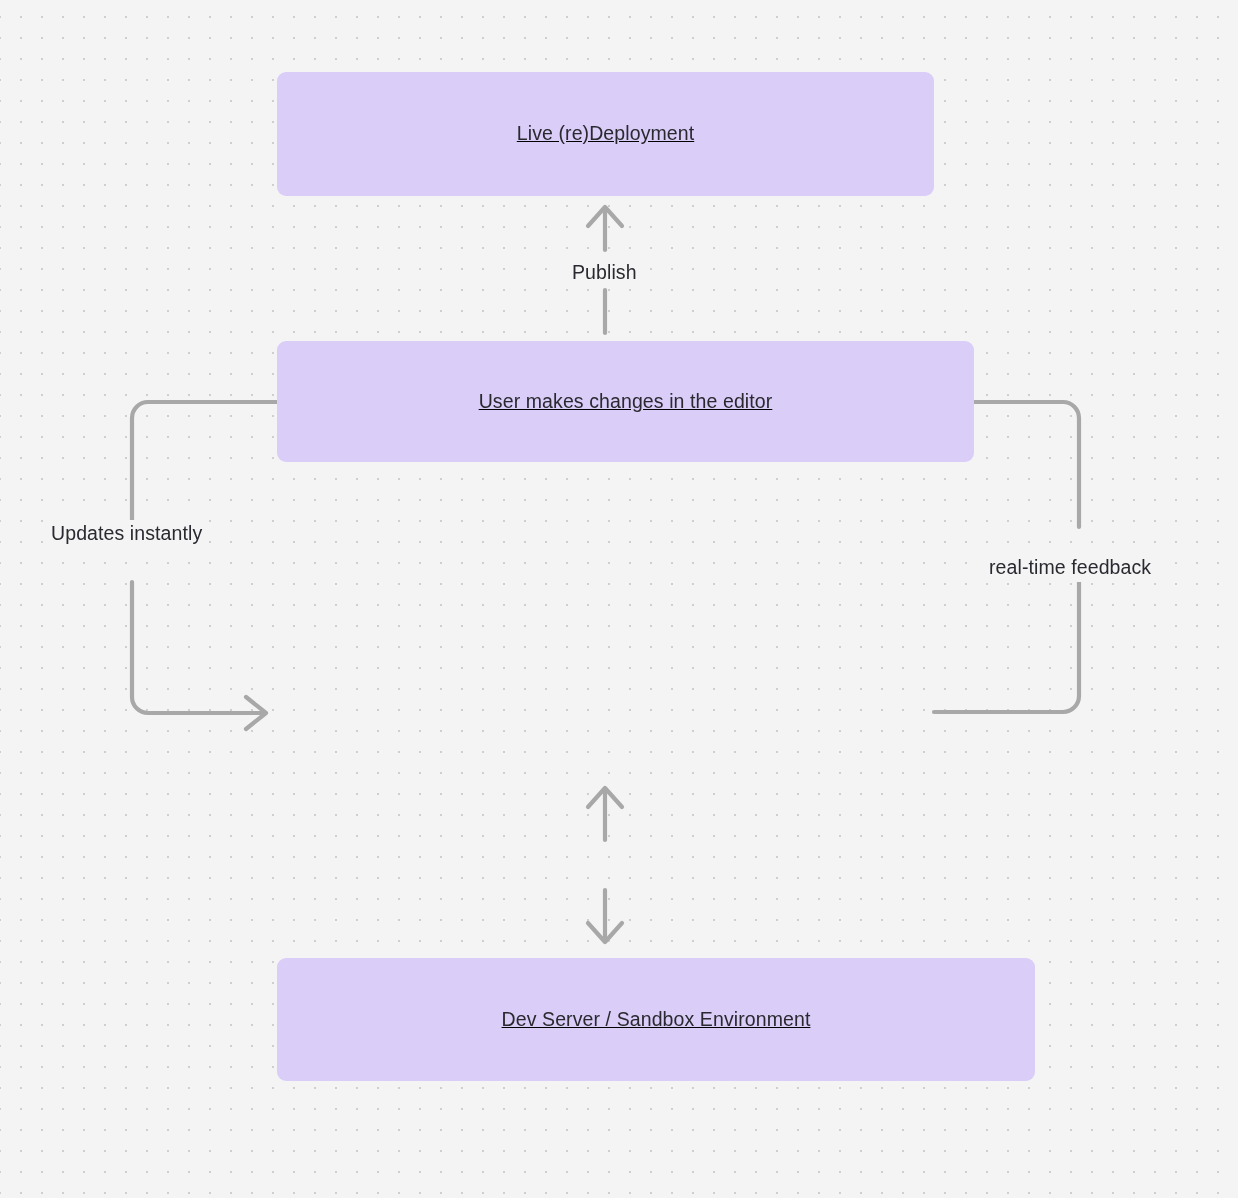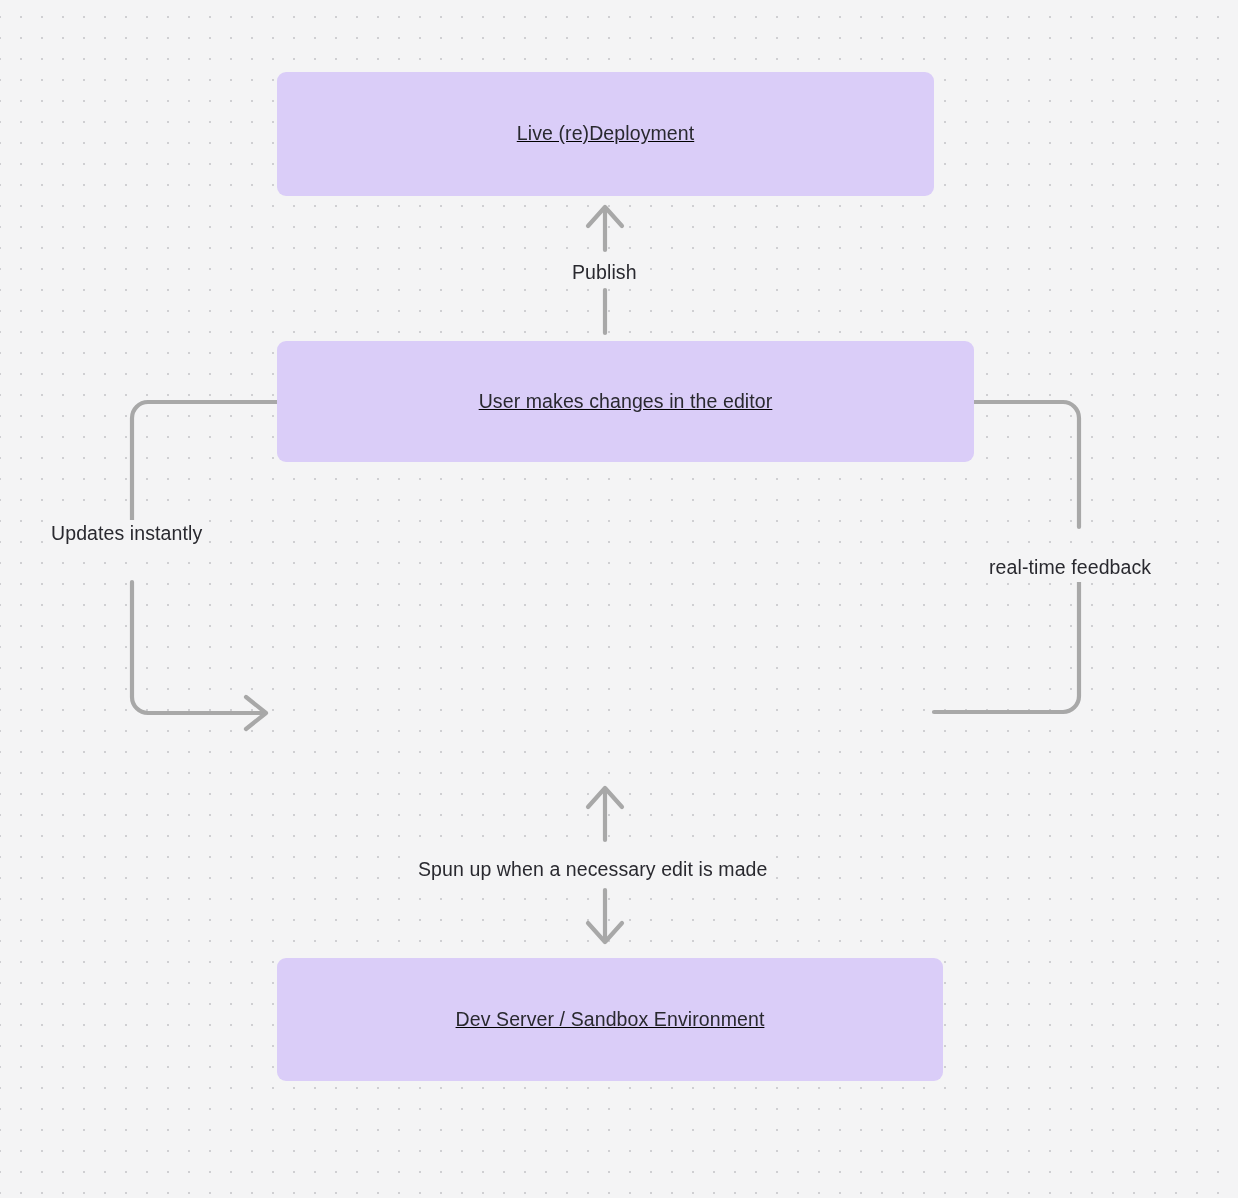--- a/index.html
+++ b/index.html
@@ -66,21 +66,21 @@
     font-size: 19.5px;
     line-height: 1.3;
     color: #29292f;
     letter-spacing: 0.1px;
     white-space: nowrap;
   }
 
   #node-live        { left: 277px; top: 72px;  width: 657px; height: 124px; }
   #node-editor      { left: 277px; top: 341px; width: 697px; height: 121px; }
   #node-preview     { left: 277px; top: 652px; width: 657px; height: 120px; }
-  #node-devserver   { left: 277px; top: 958px; width: 666px; height: 123px; }
+  #node-devserver   { left: 277px; top: 958px; width: 758px; height: 123px; }
 
   
   .edge-label {
     position: absolute;
     font-size: 19.5px;
     line-height: 1;
     color: #29292f;
     letter-spacing: 0.1px;
     white-space: nowrap;
     background: #f4f4f5;
@@ -136,15 +136,14 @@
   <div class="node" id="node-devserver">
     <span class="node-label">Dev Server / Sandbox Environment</span>
   </div>
 
   <div class="edge-label" id="label-publish">Publish</div>
 
   <div class="edge-label" id="label-updates">Updates instantly</div>
 
   <div class="edge-label" id="label-feedback">real-time feedback</div>
 
-  <div class="edge-label" id="label-spunup">Spun up when a necessary edit is made</div>
 
 </div>
 
 </body></html>

